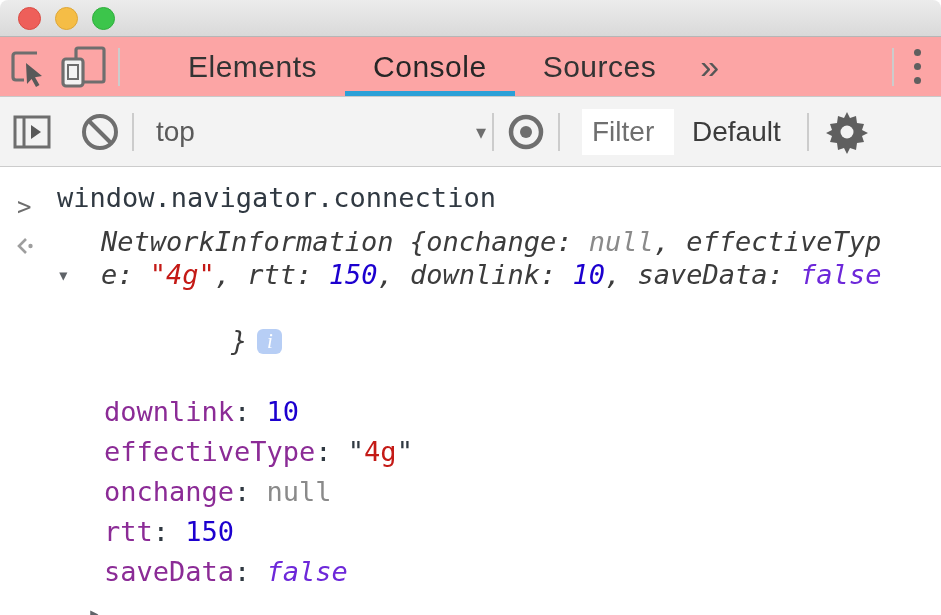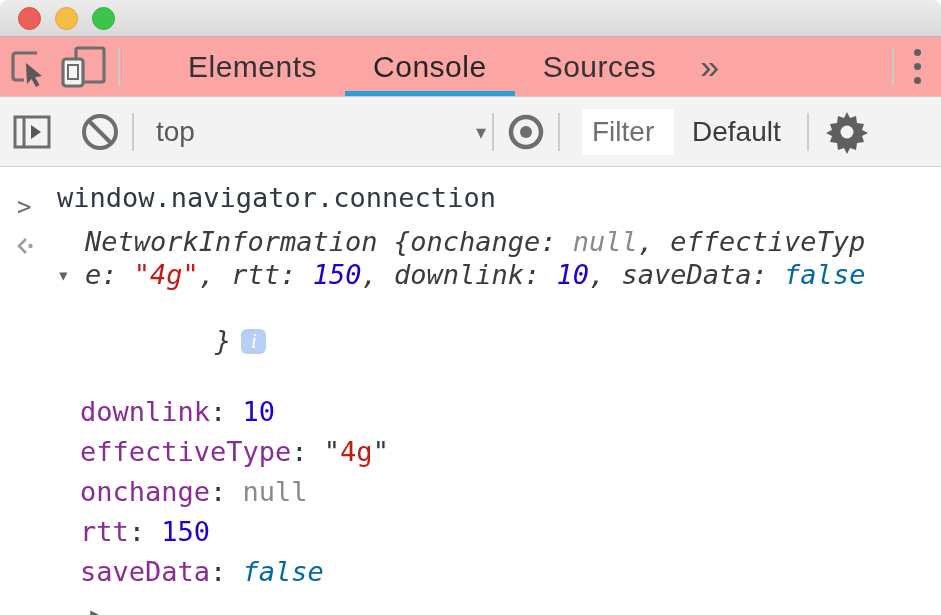--- a/index.html
+++ b/index.html
@@ -49,32 +49,32 @@
   .levels { font-size:28px; color:#3b3b3b; padding:0 20px 0 18px;text-align:right; }
   .gear-wrap { margin-left:6px; margin-right:8px; }
 
   
   .output { flex:1; background:#ffffff; font-family:"DejaVu Sans Mono", monospace;
             font-size:27px; color:#303942; padding-top:10px; position:relative; }
   .cmd-row { position:relative; padding-left:57px; line-height:42px; }
   .cmd-chevron { position:absolute; left:17px; top:9px; font-size:24px; color:#6e6e6e; }
   .result-block { position:relative; padding-left:85px; margin-top:6px; }
   .result-marker { position:absolute; left:13px; top:8px; }
-  .preview-line { line-height:33px; font-style:italic; white-space:pre; }
+  .preview-line { line-height:33px; font-style:italic; white-space:pre;margin-left:16px; }
   .root-expander { position:absolute; left:57px; top:38px; font-style:normal; font-size:21px; color:#5f6368; }
   .info-badge { display:inline-block; width:25px; height:25px; border-radius:6px; background:#b7cef5;
                 color:#ffffff; font-family:"Liberation Serif", serif; font-style:italic;
                 font-size:21px; line-height:25px; text-align:center; vertical-align:2px; margin-left:10px; }
   .tree { margin-top:2px; }
-  .tree-row { padding-left:80px; line-height:40px; white-space:pre; }
+  .tree-row { padding-left:104px; line-height:40px; white-space:pre; }
   .proto-row { position:relative; }
   .proto-expander { position:absolute; left:88px; top:1px; font-size:21px; color:#5f6368; }
   .tk-name  { color:#8b2b96; }
   .tk-num   { color:#1c00cf; }
-  .tk-boo   { color:#0369a1;font-style:italic; }
+  .tk-boo   { color:#6d28d9;font-style:italic; }
   .tk-str   { color:#c41a16; }
   .tk-nul   { color:#8a8a8a; }
   .tk-obj   { color:#3c3c3c; }
   .tk-plain { color:#303942; }
 
   svg .st { stroke:#6e6e6e; fill:none; }
 </style>
 </head>
 <body>
 

